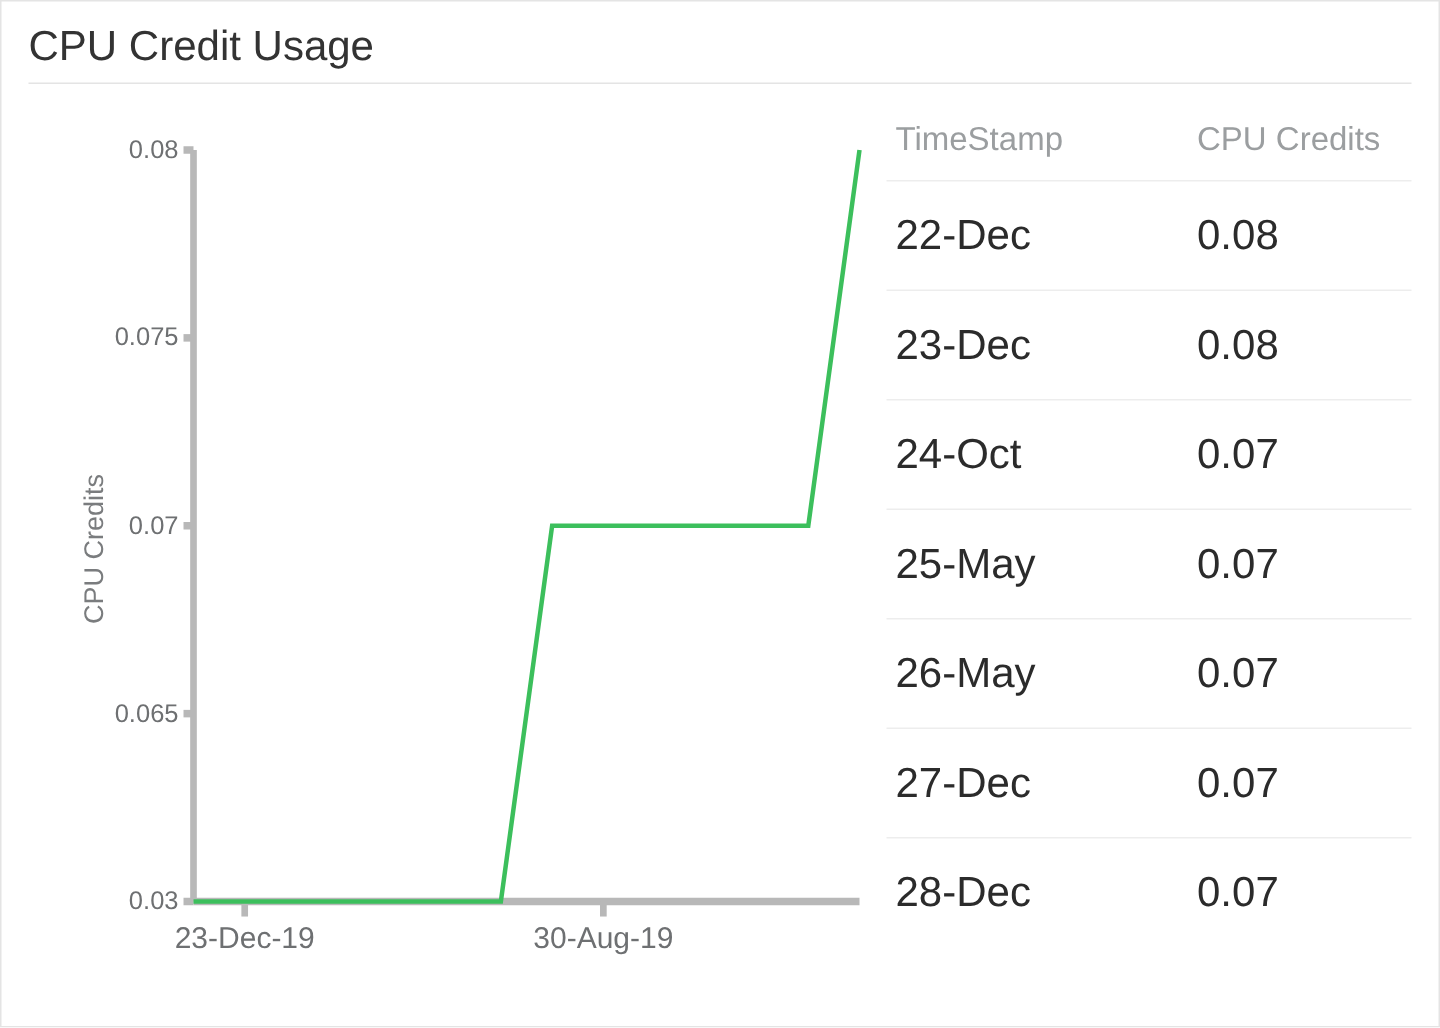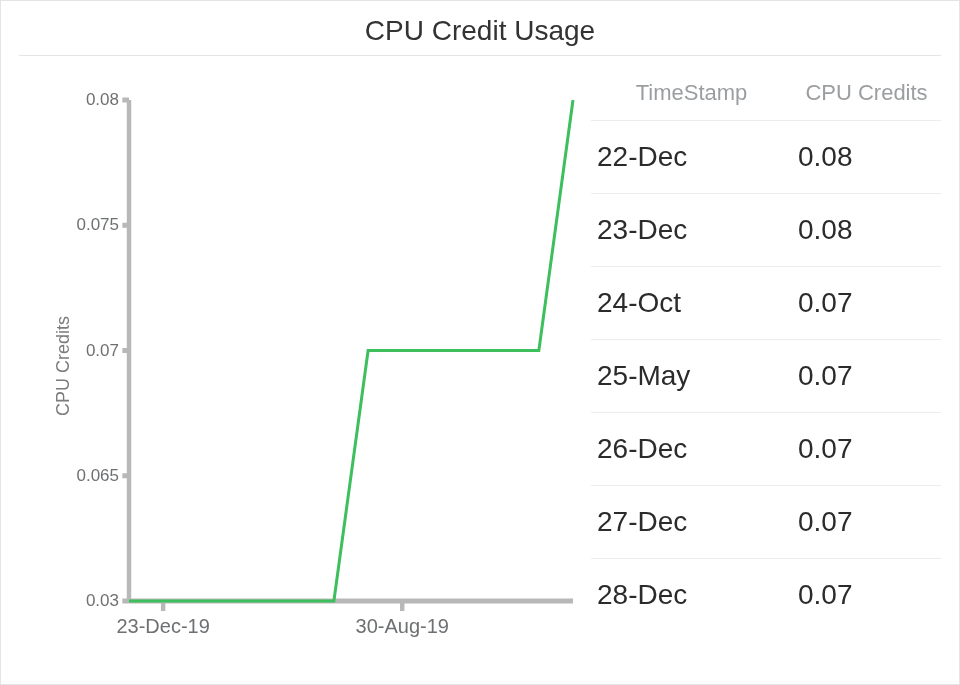--- a/index.html
+++ b/index.html
@@ -17,21 +17,20 @@
     height: 685px;
     border: 1px solid #e4e4e4;
     padding: 14px 18px 18px 18px;
     position: relative;
   }
   .title {
     font-size: 28px;
     font-weight: 400;
     color: #333;
     margin: 0 0 8px 0;
-    text-align: center;
   }
   .rule {
     border: none;
     border-top: 1px solid #e4e4e4;
     margin: 0 0 14px 0;
   }
   .body {
     display: flex;
     gap: 18px;
     height: calc(100% - 60px);
@@ -118,21 +117,21 @@
   
   .tbl {
     width: 100%;
     border-collapse: collapse;
     table-layout: fixed;
   }
   .tbl th {
     font-size: 22px;
     font-weight: 400;
     color: #9b9ea0;
-    text-align: center;
+    text-align: left;
     padding: 10px 6px 14px 6px;
   }
   .tbl th:first-child { width: 54%; }
   .tbl td {
     font-size: 28px;
     color: #2b2b2b;
     padding: 20px 6px;
     border-top: 1px solid #ededed;
   }
 </style>
@@ -201,21 +200,21 @@
           </tr>
           <tr>
             <td>24-Oct</td>
             <td>0.07</td>
           </tr>
           <tr>
             <td>25-May</td>
             <td>0.07</td>
           </tr>
           <tr>
-            <td>26-Dec</td>
+            <td>26-May</td>
             <td>0.07</td>
           </tr>
           <tr>
             <td>27-Dec</td>
             <td>0.07</td>
           </tr>
           <tr>
             <td>28-Dec</td>
             <td>0.07</td>
           </tr>

